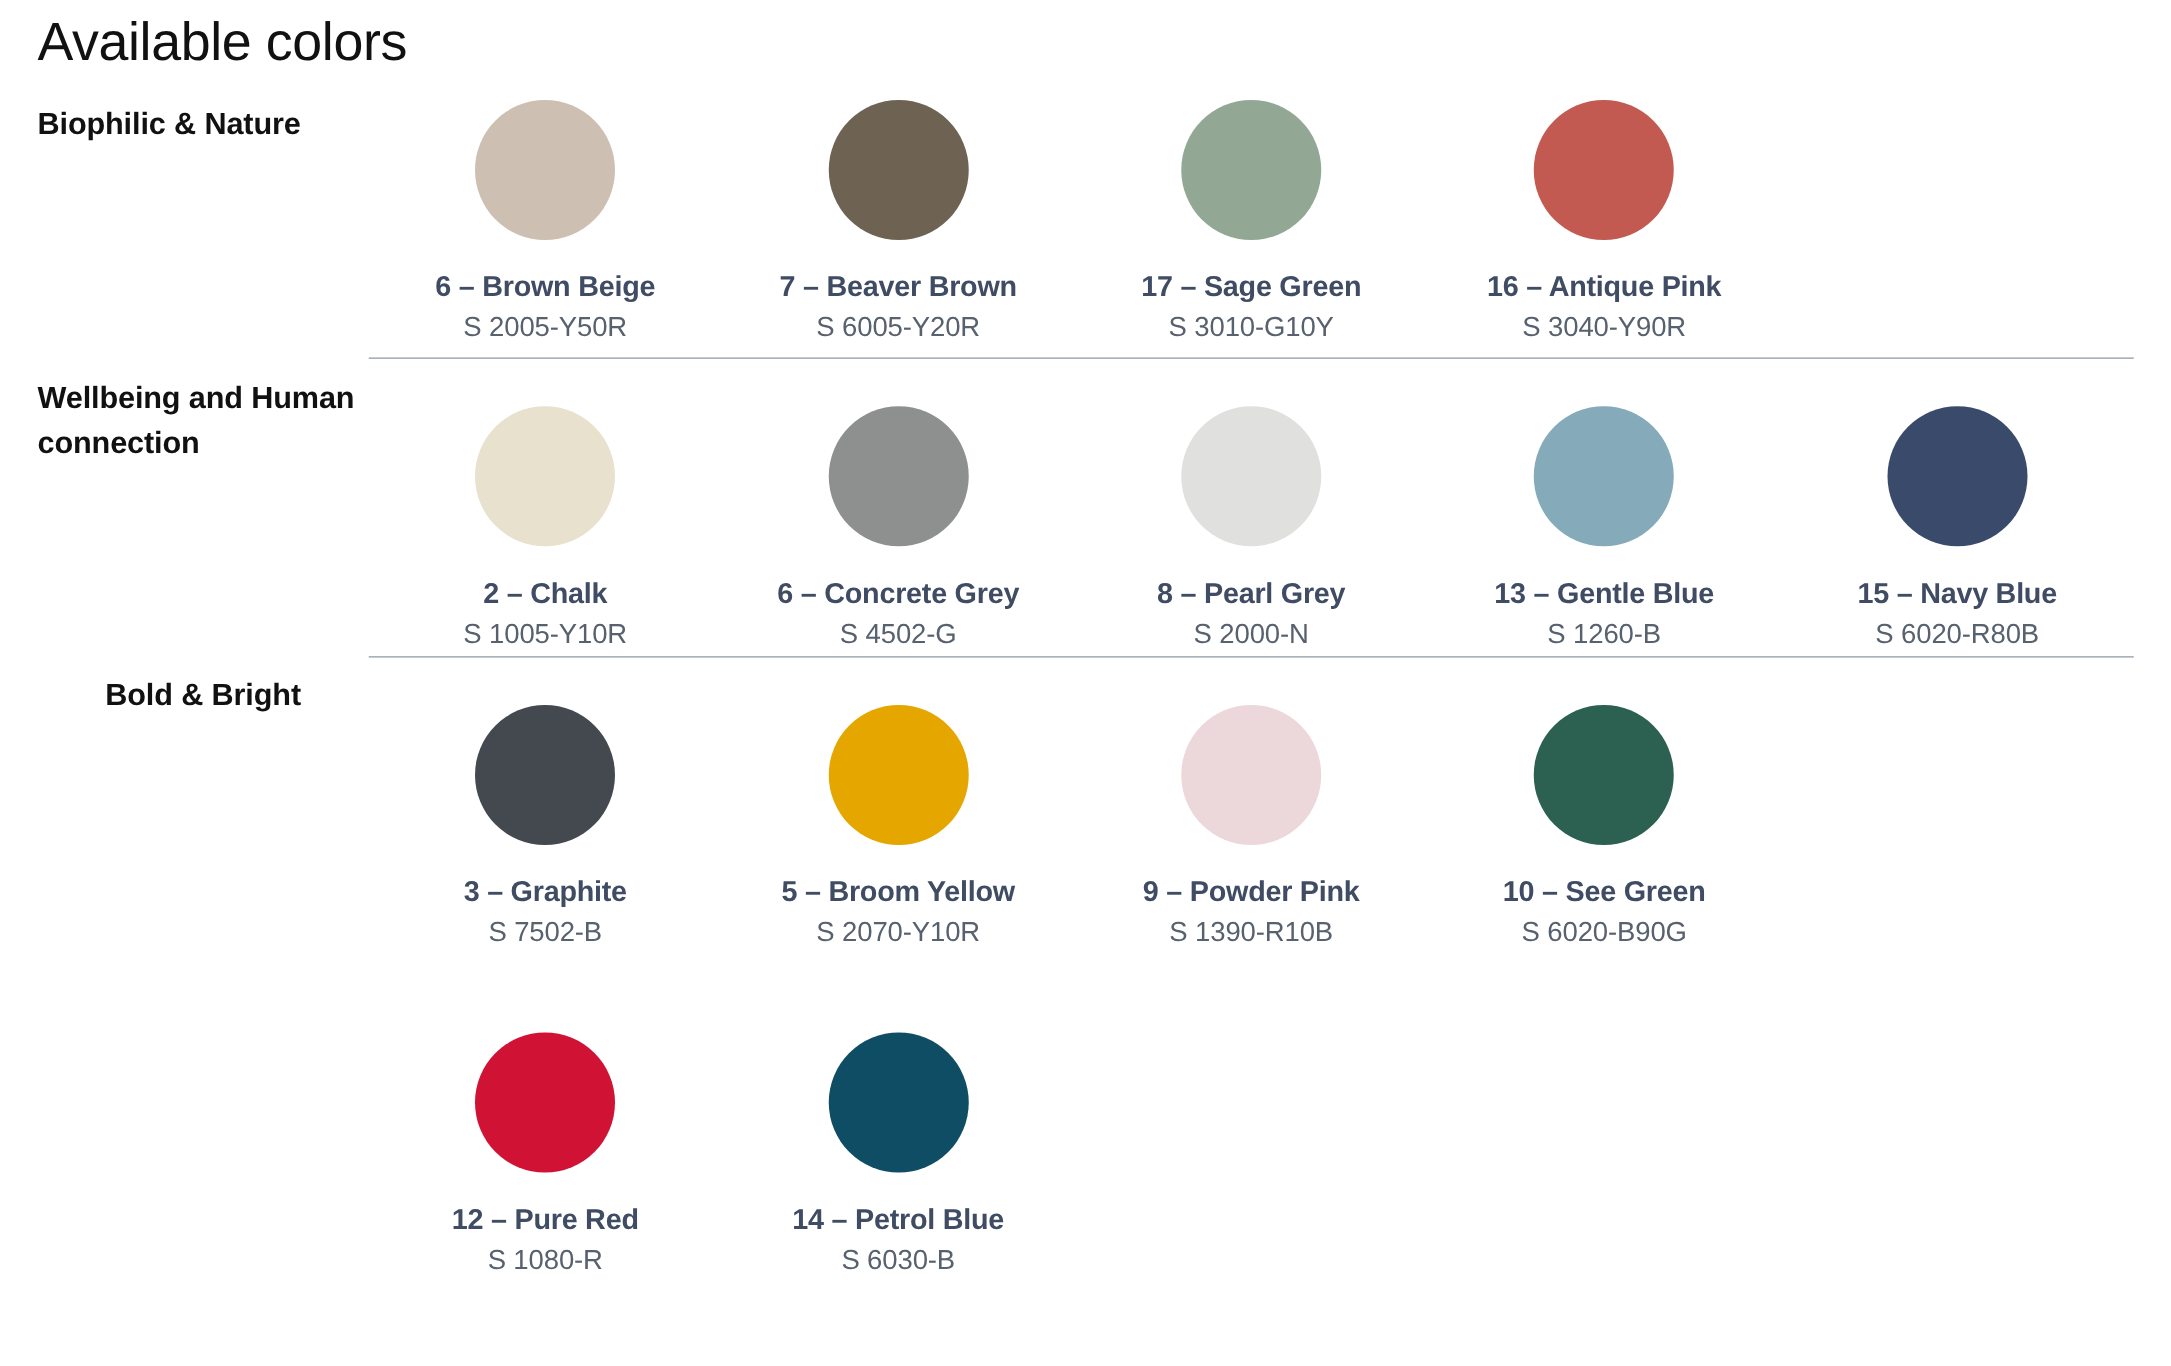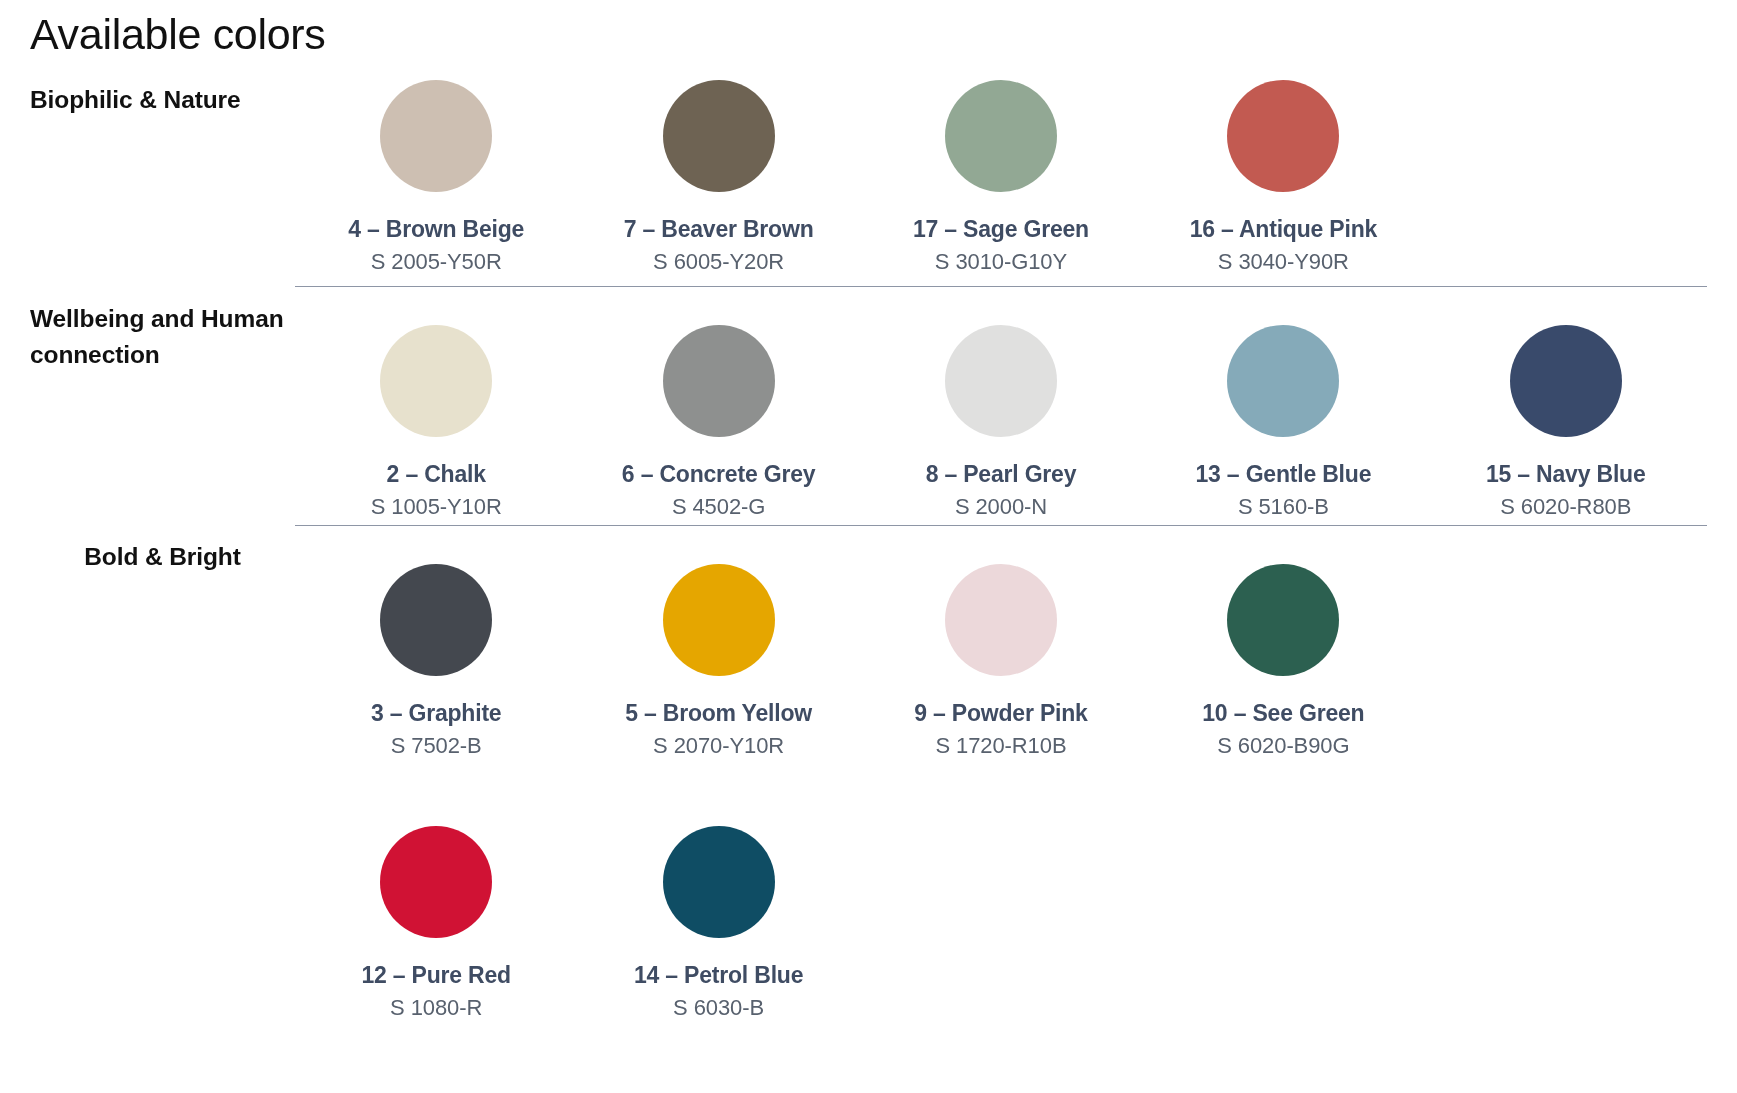--- a/index.html
+++ b/index.html
@@ -131,21 +131,21 @@
 
   <div class="page-title">Available colors</div>
 
   <div class="section" id="section-0">
     <div class="section-label">Biophilic &amp; Nature</div>
     <div class="swatch-area">
       <div class="swatch-row">
 
         <div class="swatch">
           <div class="dot" style="background-color: rgb(205, 191, 178);"></div>
-          <div class="swatch-name">4 – Brown Beige</div>
+          <div class="swatch-name">6 – Brown Beige</div>
           <div class="swatch-code">S 2005-Y50R</div>
         </div>
 
         <div class="swatch">
           <div class="dot" style="background-color: rgb(110, 99, 83);"></div>
           <div class="swatch-name">7 – Beaver Brown</div>
           <div class="swatch-code">S 6005-Y20R</div>
         </div>
 
 
@@ -185,21 +185,21 @@
 
         <div class="swatch">
           <div class="dot" style="background-color: rgb(224, 224, 223);"></div>
           <div class="swatch-name">8 – Pearl Grey</div>
           <div class="swatch-code">S 2000-N</div>
         </div>
 
         <div class="swatch">
           <div class="dot" style="background-color: rgb(133, 170, 185);"></div>
           <div class="swatch-name">13 – Gentle Blue</div>
-          <div class="swatch-code">S 5160-B</div>
+          <div class="swatch-code">S 1260-B</div>
         </div>
 
         <div class="swatch">
           <div class="dot" style="background-color: rgb(57, 74, 107);"></div>
           <div class="swatch-name">15 – Navy Blue</div>
           <div class="swatch-code">S 6020-R80B</div>
         </div>
 
       </div>
     </div>
@@ -221,21 +221,21 @@
 
         <div class="swatch">
           <div class="dot" style="background-color: rgb(229, 166, 0);"></div>
           <div class="swatch-name">5 – Broom Yellow</div>
           <div class="swatch-code">S 2070-Y10R</div>
         </div>
 
         <div class="swatch">
           <div class="dot" style="background-color: rgb(236, 216, 218);"></div>
           <div class="swatch-name">9 – Powder Pink</div>
-          <div class="swatch-code">S 1720-R10B</div>
+          <div class="swatch-code">S 1390-R10B</div>
         </div>
 
         <div class="swatch">
           <div class="dot" style="background-color: rgb(44, 96, 80);"></div>
           <div class="swatch-name">10 – See Green</div>
           <div class="swatch-code">S 6020-B90G</div>
         </div>
 
       </div>
 

